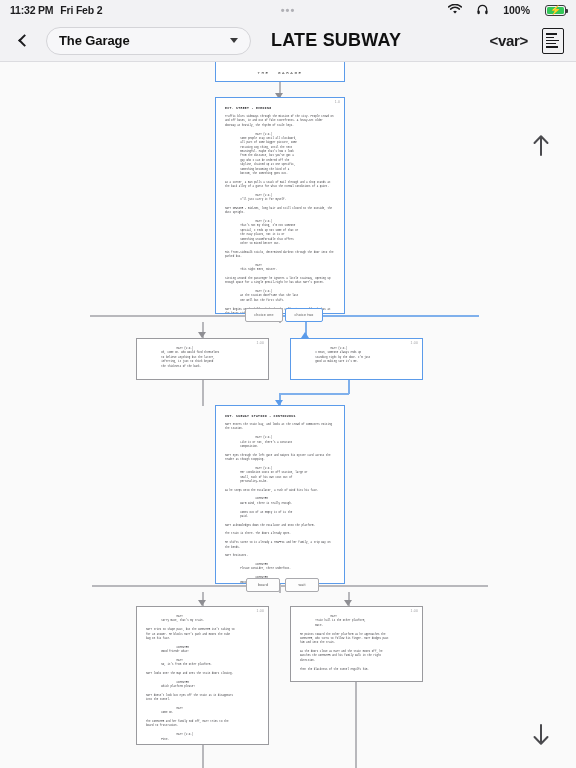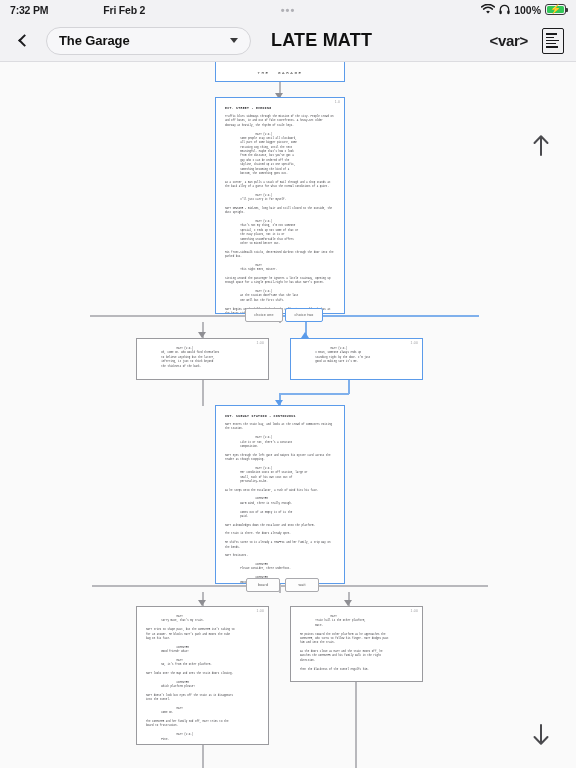--- a/index.html
+++ b/index.html
@@ -14,29 +14,29 @@
   .statusbar {
     height: 20px; width: 100%;
     background: #f2f2f4;
     display: flex; align-items: center;
     padding: 0 10px;
     font-size: 10.5px; font-weight: 600; color: #1c1c1e;
     position: relative;
   }
   .sb-left { display: flex; align-items: baseline; gap: 7px; }
   .sb-time { letter-spacing: -0.2px; }
-  .sb-date { letter-spacing: -0.2px; margin-left: 48px; }
+  .sb-date { letter-spacing: -0.2px; }
   .sb-center {
     position: absolute; left: 0; right: 0;
     display: flex; justify-content: center; align-items: center;
     pointer-events: none;
   }
   .sb-dots { color: #b0b0b5; font-size: 11px; letter-spacing: 1px; line-height: 1; }
   .sb-right {
-    margin-left: auto; display: flex; gap: 4px;
+    margin-left: auto; display: flex; align-items: center; gap: 15px;
   }
   .sb-pct { font-size: 10.5px; font-weight: 600; }
   .batt {
     width: 21px; height: 11px; border: 1px solid #3a3a3c; border-radius: 3px;
     position: relative; display: flex; align-items: center; padding: 1px;
   }
   .batt::after {
     content: ""; position: absolute; right: -3px; top: 3px;
     width: 2px; height: 4px; background: #3a3a3c; border-radius: 0 1px 1px 0;
   }
@@ -189,21 +189,21 @@
     font-family: "Liberation Mono", monospace;
     font-size: 3.1px; font-weight: 700; letter-spacing: 0.35px;
     color: #2c2c30; margin-bottom: 5px;
   }
 </style>
 </head>
 <body>
 
 <div class="statusbar">
   <div class="sb-left">
-    <span class="sb-time">7:32 PM</span>
+    <span class="sb-time">11:32 PM</span>
     <span class="sb-date">Fri Feb 2</span>
   </div>
   <div class="sb-center">
     <span class="sb-dots">•••</span>
   </div>
   <div class="sb-right">
     <span>
       <svg width="14" height="11" viewBox="0 0 14 11">
           <path d="M7 9.6 L5.1 7.5 A2.9 2.9 0 0 1 8.9 7.5 Z" fill="#1c1c1e"></path>
           <path d="M2.6 5.1 A6.4 6.4 0 0 1 11.4 5.1" stroke="#1c1c1e" stroke-width="1.5" fill="none" stroke-linecap="round"></path>
@@ -226,21 +226,21 @@
 </div>
 
 <div class="toolbar">
   <div class="back-btn">
     <span class="chev-left"></span>
   </div>
   <div class="doc-select">
     <span>The Garage</span>
     <span class="caret"></span>
   </div>
-  <div class="title">LATE MATT</div>
+  <div class="title">LATE SUBWAY</div>
   <div class="tb-right">
     <div class="var-btn">&lt;var&gt;</div>
     <div class="outline-btn">
       <i></i>
         <i></i>
         <i></i>
         <i></i>
         <i></i>
     </div>
   </div>

